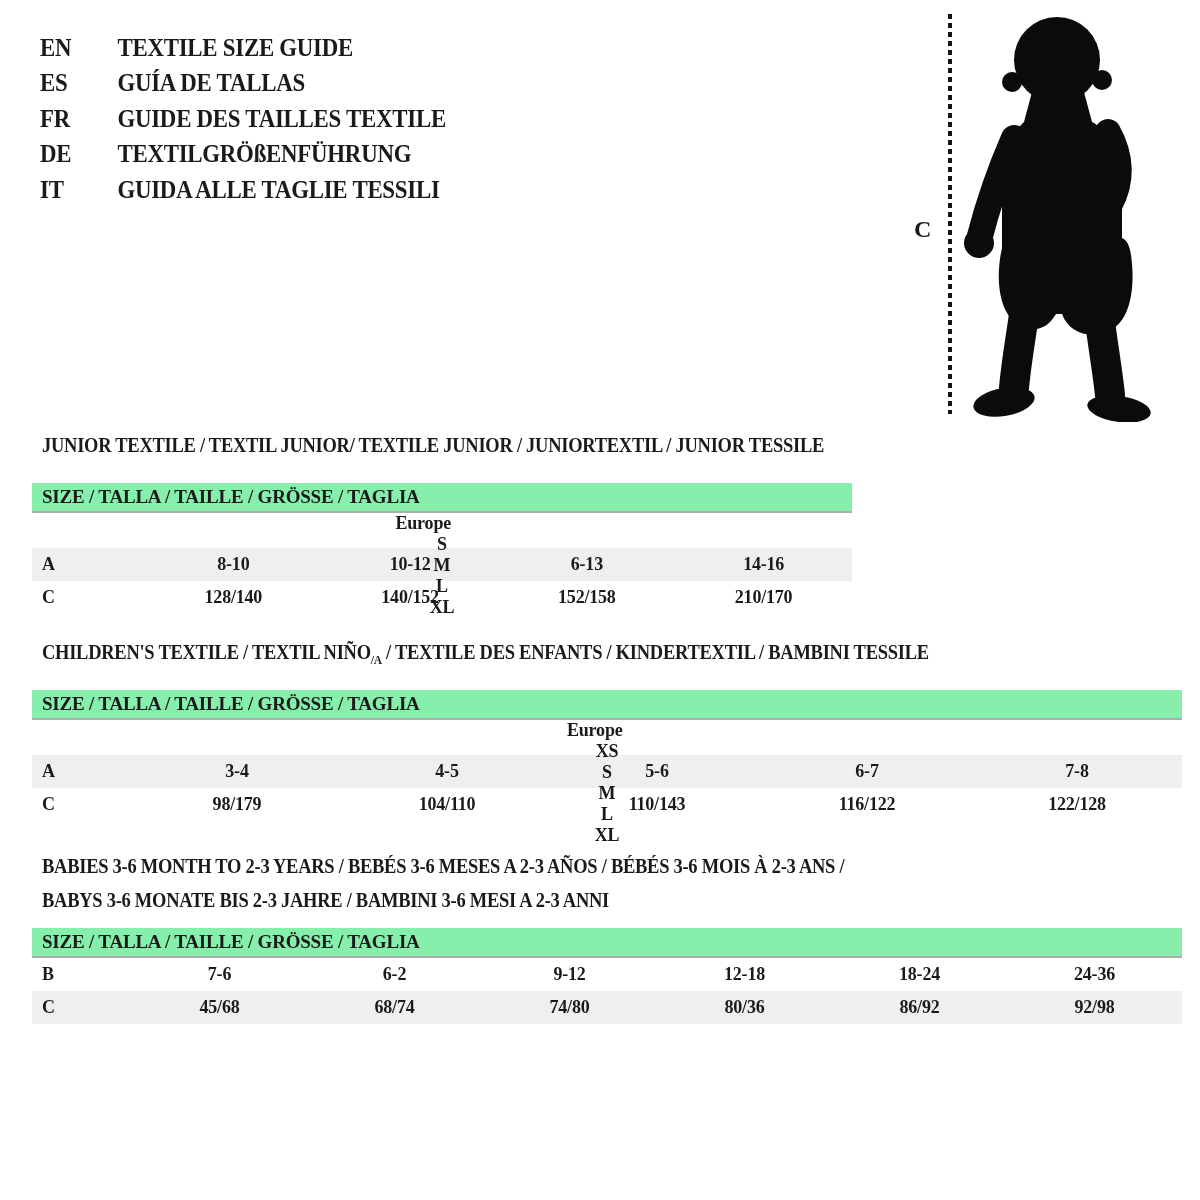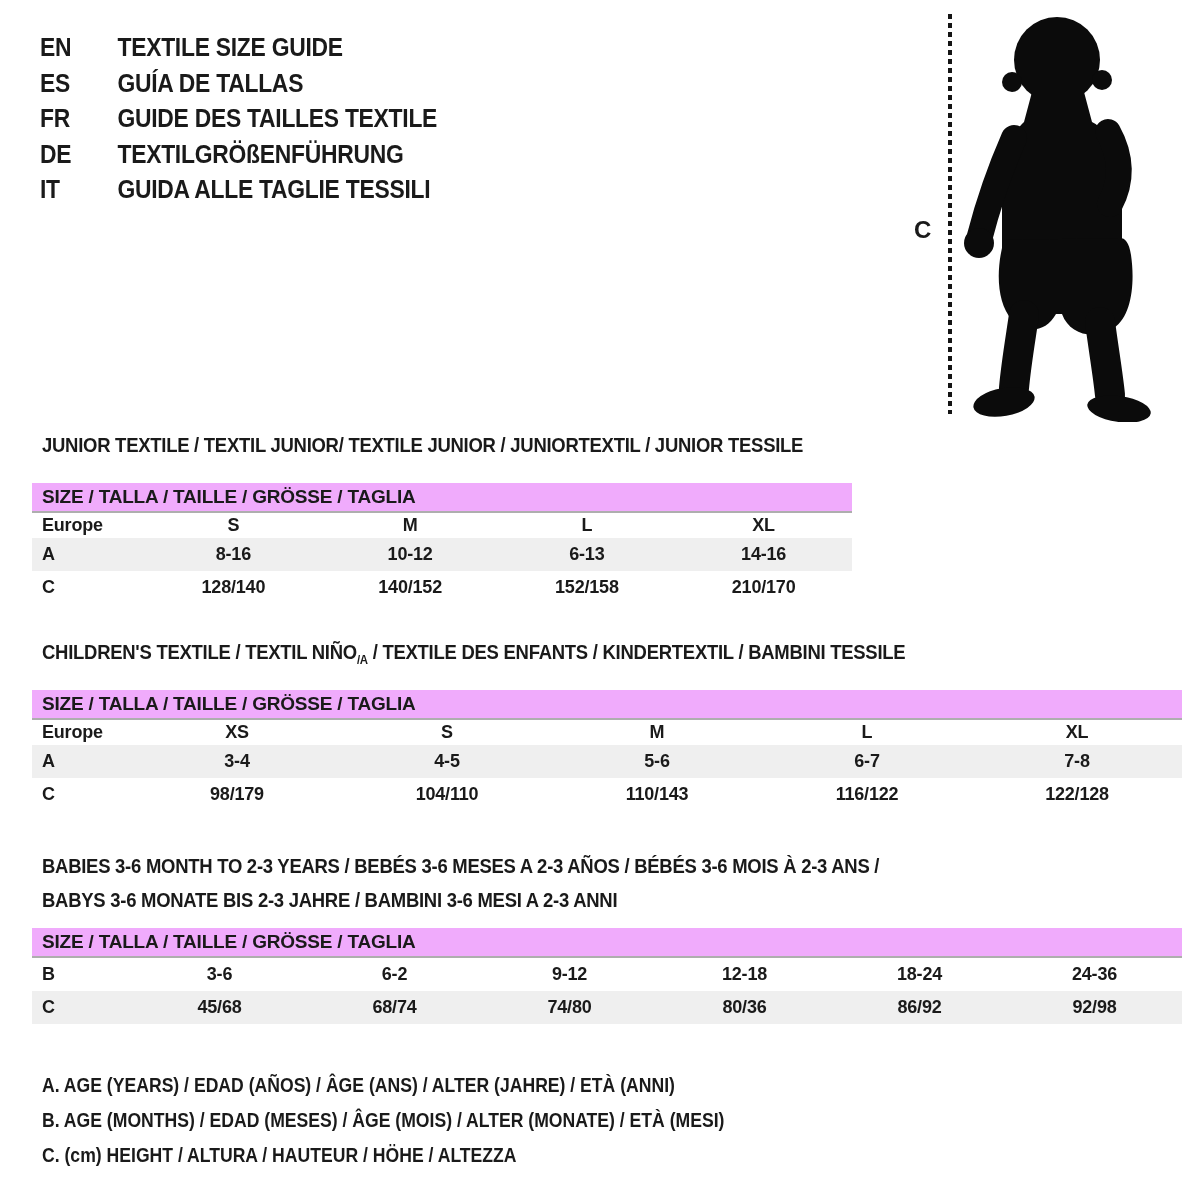--- a/index.html
+++ b/index.html
@@ -1,40 +1,40 @@
 <!DOCTYPE html>
 <html><head>
 <meta charset="utf-8">
 <style>
   html,body{margin:0;padding:0;background:#ffffff;}
   #canvas{
     position:relative;width:1200px;height:1200px;background:#ffffff;
-    font-family:Liberation Sans, sans-serif;color:#1a1a1a;overflow:hidden;
+    font-family:Liberation Serif, serif;color:#1a1a1a;overflow:hidden;
     -webkit-font-smoothing:antialiased;
   }
   .condensed{transform:scaleX(0.88);transform-origin:left center;white-space:nowrap;}
   
   #languages{position:absolute;left:40px;top:30px;}
   .lang-row{display:flex;height:35.5px;align-items:center;font-size:26px;font-weight:700;letter-spacing:-0.3px;}
   .lang-code{width:88px;}
   
   #measure-line{position:absolute;left:948px;top:14px;width:4px;height:400px;
     background:repeating-linear-gradient(to bottom,#141414 0 5px,transparent 5px 9px);}
   #figure-label{position:absolute;left:914px;top:216px;font-size:24px;font-weight:700;}
   #silhouette{position:absolute;left:962px;top:10px;}
   
   .section-title{position:absolute;left:42px;font-size:21px;font-weight:700;letter-spacing:-0.3px;}
   .sub-script{font-size:13px;vertical-align:-5px;}
   .two-line{line-height:34px;}
   
   .size-table{position:absolute;left:32px;font-weight:700;letter-spacing:-0.2px;}
-  .size-bar{height:30px;background:#f0abfc;border-bottom:2px solid #aeaeae;
+  .size-bar{height:30px;background:#86efac;border-bottom:2px solid #aeaeae;
     display:flex;align-items:center;padding-left:10px;font-size:19px;box-sizing:border-box;}
   .trow{display:flex;align-items:center;font-size:18px;}
-  .trow-europe{height:25px;}
+  .trow-europe{height:35px;flex-direction:column;}
   .trow-data{height:33px;}
   .shaded{background:#efefef;}
   .row-label{box-sizing:border-box;padding-left:10px;}
   .w-junior .row-label{width:113px;}
   .w-wide .row-label{width:100px;}
   .cell{flex:1;text-align:center;}
   
   #legend{position:absolute;left:42px;top:1068px;}
   .legend-row{height:35px;display:flex;align-items:center;font-size:20px;font-weight:700;}
 </style>
@@ -93,21 +93,21 @@
     </div>
     <div class="trow trow-europe">
       <span class="row-label">Europe</span>
       <span class="cell">S</span>
       <span class="cell">M</span>
       <span class="cell">L</span>
       <span class="cell">XL</span>
     </div>
     <div class="trow trow-data shaded">
       <span class="row-label">A</span>
-      <span class="cell">8-16</span>
+      <span class="cell">8-10</span>
       <span class="cell">10-12</span>
       <span class="cell">6-13</span>
       <span class="cell">14-16</span>
     </div>
     <div class="trow trow-data">
       <span class="row-label">C</span>
       <span class="cell">128/140</span>
       <span class="cell">140/152</span>
       <span class="cell">152/158</span>
       <span class="cell">210/170</span>
@@ -152,37 +152,32 @@
     <div>BABIES 3-6 MONTH TO 2-3 YEARS / BEBÉS 3-6 MESES A 2-3 AÑOS / BÉBÉS 3-6 MOIS À 2-3 ANS /</div>
     <div>BABYS 3-6 MONATE BIS 2-3 JAHRE / BAMBINI 3-6 MESI A 2-3 ANNI</div>
   </div>
 
   <div class="size-table w-wide" style="top:928px;width:1150px;">
     <div class="size-bar">
       <span>SIZE / TALLA / TAILLE / GRÖSSE / TAGLIA</span>
     </div>
     <div class="trow trow-data" style="height:33px;">
       <span class="row-label">B</span>
-      <span class="cell">3-6</span>
+      <span class="cell">7-6</span>
       <span class="cell">6-2</span>
       <span class="cell">9-12</span>
       <span class="cell">12-18</span>
       <span class="cell">18-24</span>
       <span class="cell">24-36</span>
     </div>
     <div class="trow trow-data shaded">
       <span class="row-label">C</span>
       <span class="cell">45/68</span>
       <span class="cell">68/74</span>
       <span class="cell">74/80</span>
       <span class="cell">80/36</span>
       <span class="cell">86/92</span>
       <span class="cell">92/98</span>
     </div>
   </div>
 
-  <div id="legend">
-    <div class="legend-row condensed">A. AGE (YEARS) / EDAD (AÑOS) / ÂGE (ANS) / ALTER (JAHRE) / ETÀ (ANNI)</div>
-    <div class="legend-row condensed">B. AGE (MONTHS) / EDAD (MESES) / ÂGE (MOIS) / ALTER (MONATE) / ETÀ (MESI)</div>
-    <div class="legend-row condensed">C. (cm) HEIGHT / ALTURA / HAUTEUR / HÖHE / ALTEZZA</div>
-  </div>
 
 </div>
 
 </body></html>

